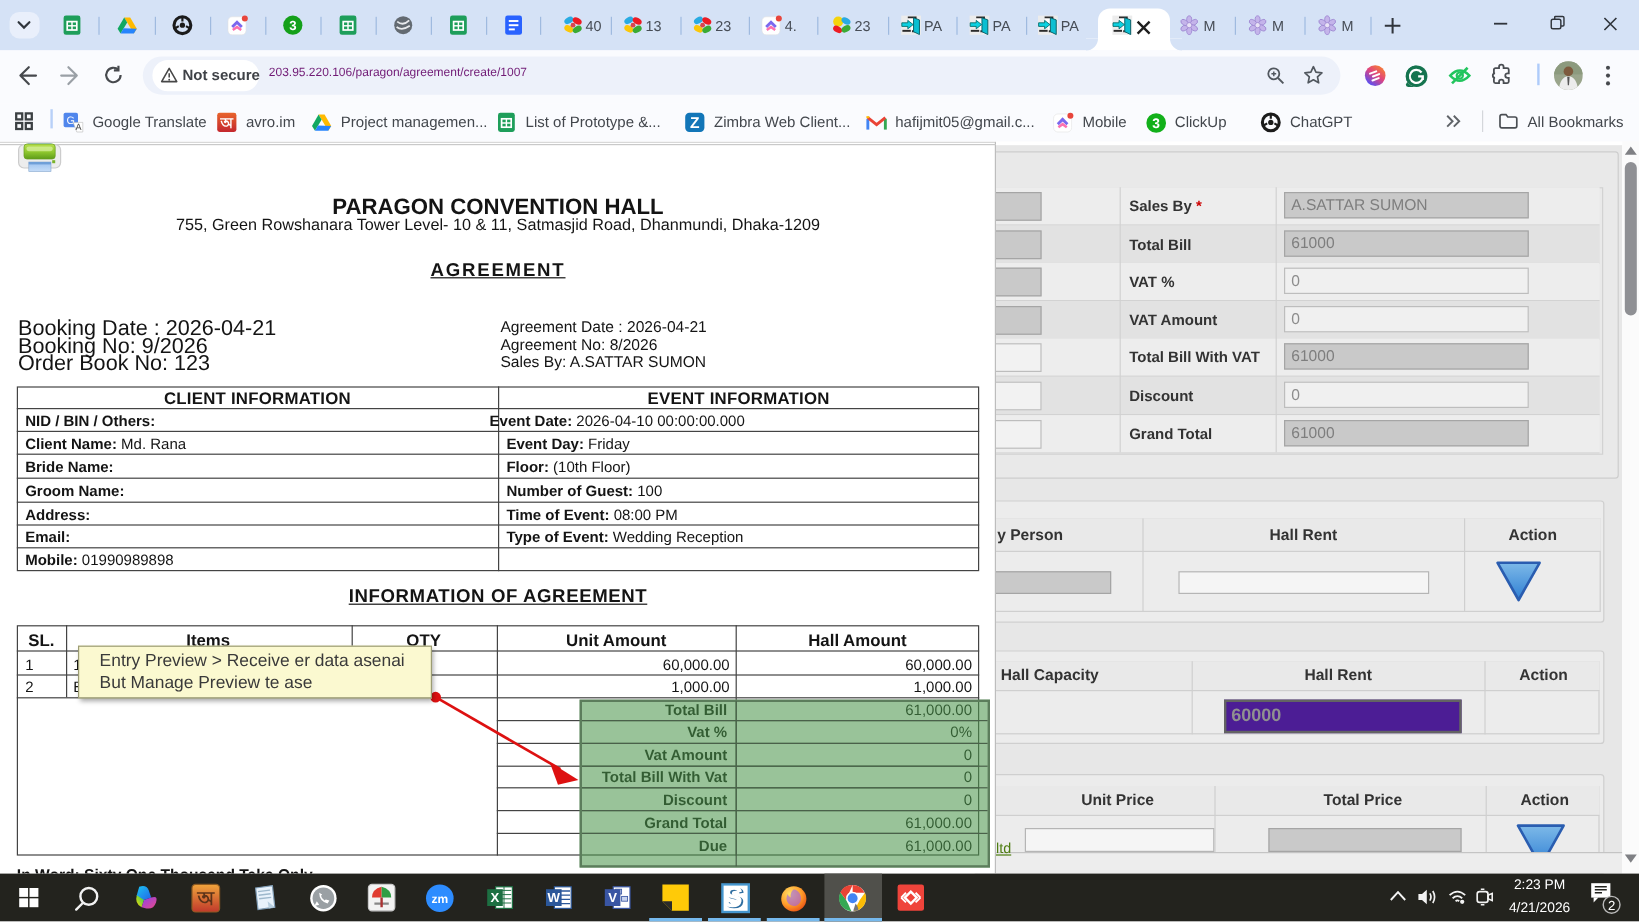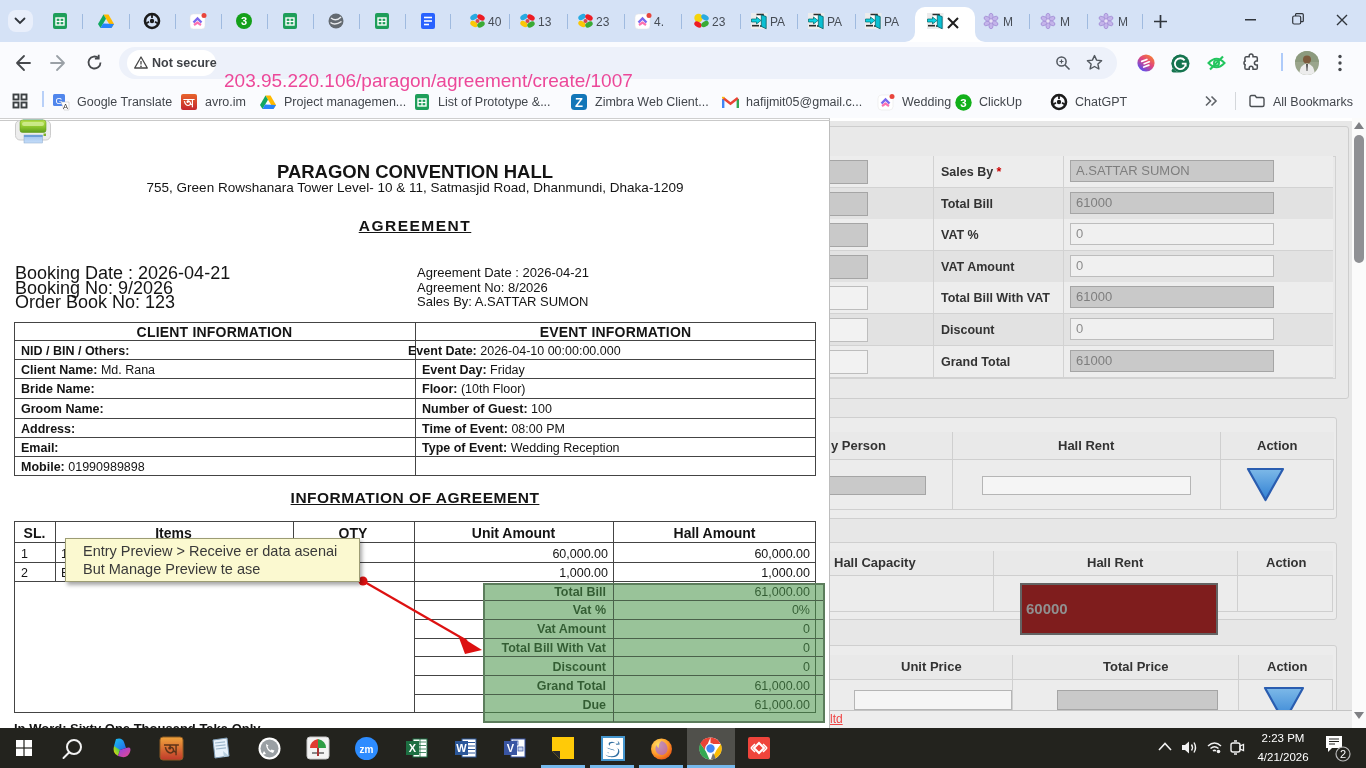--- a/index.html
+++ b/index.html
@@ -227,21 +227,21 @@
     <path d="M12.7 0.8 L12.7 4.6 L8.9 4.6" fill="none" stroke="#46494d" stroke-width="1.8"></path>
   </svg>
 <div class="abs" style="left:119px;top:47px;width:998px;height:32px;background:#edf1fa;border-radius:16px;"></div>
 <div class="abs" style="left:127px;top:50px;width:89px;height:26px;background:#fff;border-radius:13px;"></div>
 <svg style="left:134px;top:56px" width="14" height="13">
     <path d="M7 1 L13.3 12 L0.7 12 Z" fill="none" stroke="#474747" stroke-width="1.3" stroke-linejoin="round"></path>
     <path d="M7 5 L7 8.6" stroke="#474747" stroke-width="1.3"></path>
     <circle cx="7" cy="10.4" r="0.8" fill="#474747"></circle>
   </svg>
 <div class="abs" style="left:152px;top:56px;font-size:12.5px;font-weight:bold;color:#3f4247;">Not secure</div>
-<div class="abs" style="left:224px;top:70px;font-size:19px;color:#ec4899;">203.95.220.106/paragon/agreement/create/1007</div>
+<div class="abs" style="left:224px;top:55px;font-size:10px;color:#701a75;">203.95.220.106/paragon/agreement/create/1007</div>
 <svg style="left:1055px;top:55px" width="16" height="16">
     <circle cx="6.5" cy="6.5" r="4.6" fill="none" stroke="#51575e" stroke-width="1.5"></circle>
     <path d="M10 10 L14.5 14.5" stroke="#51575e" stroke-width="1.6"></path>
     <path d="M4.5 6.5 L8.5 6.5 M6.5 4.5 L6.5 8.5" stroke="#51575e" stroke-width="1.2"></path>
   </svg>
 <svg style="left:1086px;top:54px" width="17" height="17">
     <path d="M8.5 1.6 L10.6 6.1 L15.6 6.7 L11.9 10.1 L12.9 15 L8.5 12.5 L4.1 15 L5.1 10.1 L1.4 6.7 L6.4 6.1 Z" fill="none" stroke="#51575e" stroke-width="1.4" stroke-linejoin="round"></path>
   </svg>
 <svg style="left:1137px;top:54px" width="18" height="18">
     <defs>
@@ -342,21 +342,21 @@
     <path d="M1.2 3 L8.5 8.8 L15.8 3" fill="none" stroke="#ea4335" stroke-width="2.4"></path>
     <path d="M1.2 3.5 L1.2 1.8" stroke="#fbbc05" stroke-width="2.4"></path>
   </svg>
 <div class="bktxt" style="left:746px;top:95px;">hafijmit05@gmail.c...</div>
 <svg style="left:878px;top:94px" width="17" height="17">
     <rect x="0" y="1" width="15" height="15" rx="3.5" fill="#fff" stroke="#e3e3e3" stroke-width="0.5"></rect>
     <path d="M3.5 9.5 L7.5 5.5 L11.5 9.5" stroke="#7b68ee" stroke-width="2.4" fill="none"></path>
     <path d="M4 12 L7.5 9.5 L11 12" stroke="#fd71af" stroke-width="2.2" fill="none"></path>
     <circle cx="14" cy="2.5" r="2.5" fill="#e8453c"></circle>
   </svg>
-<div class="bktxt" style="left:902px;top:95px;">Wedding</div>
+<div class="bktxt" style="left:902px;top:95px;">Mobile</div>
 <svg style="left:955px;top:94px" width="17" height="17">
     <circle cx="8.5" cy="8.5" r="8.2" fill="#12b01a"></circle>
     <text x="8.5" y="12.8" font-size="11.5" font-weight="bold" fill="#fff" text-anchor="middle" font-family="Liberation Sans">3</text>
   </svg>
 <div class="bktxt" style="left:979px;top:95px;">ClickUp</div>
 <svg style="left:1051px;top:94px" width="16" height="16">
     <circle cx="8" cy="8" r="7" fill="none" stroke="#1b1b1b" stroke-width="2.6"></circle>
     <circle cx="8" cy="8" r="2.2" fill="#1b1b1b"></circle>
     <path d="M8 1 L8 5 M1.3 11 L5 8.8 M14.7 11 L11 8.8" stroke="#1b1b1b" stroke-width="1.8"></path>
   </svg>
@@ -423,42 +423,42 @@
       <path d="M2 2 L37 2 L19.5 33 Z" fill="url(#tg1246349)" stroke="#2a5db0" stroke-width="2.2" stroke-linejoin="round"></path>
     </svg>
 <div class="abs" style="left:812px;top:424px;width:523px;height:76px;background:#ececec;border:1px solid #cfcfcf;border-radius:3px;"></div>
 <div class="abs" style="left:816px;top:433px;width:517px;height:61px;border:1px solid #cfcfcf;box-sizing:border-box;"></div>
 <div class="abs" style="left:816px;top:433px;width:517px;height:25px;background:#e9e9e9;border-bottom:1px solid #cfcfcf;box-sizing:border-box;"></div>
 <div class="abs" style="left:993px;top:433px;width:1px;height:61px;background:#cfcfcf;"></div>
 <div class="abs" style="left:1237px;top:433px;width:1px;height:61px;background:#cfcfcf;"></div>
 <div class="hhead" style="left:834px;top:437px;">Hall Capacity</div>
 <div class="hhead" style="left:1087px;top:437px;">Hall Rent</div>
 <div class="hhead" style="left:1266px;top:437px;">Action</div>
-<div class="abs" style="left:1020px;top:465px;width:186px;height:16px;background:#7f1d1d;border:2px solid #636363;font-size:15px;font-weight:bold;color:#909090;padding:16px 4px;line-height:16px;">60000</div>
+<div class="abs" style="left:1020px;top:465px;width:186px;height:16px;background:#4c1d95;border:2px solid #636363;font-size:15px;font-weight:bold;color:#909090;padding:4px 4px;line-height:16px;">60000</div>
 <div class="abs" style="left:812px;top:527px;width:523px;height:82px;background:#ececec;border:1px solid #cfcfcf;border-radius:3px;"></div>
 <div class="abs" style="left:816px;top:537px;width:517px;height:72px;border:1px solid #cfcfcf;box-sizing:border-box;"></div>
 <div class="abs" style="left:816px;top:537px;width:517px;height:25px;background:#e9e9e9;border-bottom:1px solid #cfcfcf;box-sizing:border-box;"></div>
 <div class="abs" style="left:1012px;top:537px;width:1px;height:72px;background:#cfcfcf;"></div>
 <div class="abs" style="left:1238px;top:537px;width:1px;height:72px;background:#cfcfcf;"></div>
 <div class="hhead" style="left:901px;top:541px;">Unit Price</div>
 <div class="hhead" style="left:1103px;top:541px;">Total Price</div>
 <div class="hhead" style="left:1267px;top:541px;">Action</div>
 <div class="abs" style="left:854px;top:572px;width:156px;height:18px;background:#f5f5f5;border:1px solid #b5b5b5;"></div>
 <div class="abs" style="left:1057px;top:572px;width:159px;height:18px;background:#c9c9c9;border:1px solid #a5a5a5;"></div>
 <svg style="left:1263px;top:568px" width="42" height="38">
       <defs>
         <linearGradient id="tg1263568" x1="0" y1="0" x2="0" y2="1">
           <stop offset="0" stop-color="#7db9e8"></stop>
           <stop offset="1" stop-color="#2f7fd3"></stop>
         </linearGradient>
       </defs>
       <path d="M2 2 L40 2 L21.0 36 Z" fill="url(#tg1263568)" stroke="#2a5db0" stroke-width="2.2" stroke-linejoin="round"></path>
     </svg>
 <div class="abs" style="left:812px;top:592px;width:540px;height:18px;background:#ededed;border-top:1px solid #c4c4c4;"></div>
-<div class="abs" style="left:830px;top:594px;font-size:12px;color:#ef4444;text-decoration:underline;">ltd</div>
+<div class="abs" style="left:830px;top:582px;font-size:12px;color:#4d7c0f;text-decoration:underline;">ltd</div>
 <div class="abs" style="left:0px;top:0px;width:830px;height:610px;background:#fff;border-top:1px solid #cfcfcf;border-right:1px solid #bdbdbd;box-sizing:border-box;"></div>
 <div class="abs" style="left:0;top:2px;width:830px;height:1px;background:#c9c9c9;"></div>
 <svg style="left:15px;top:1px" width="38" height="26">
       <defs>
         <linearGradient id="prg" x1="0" y1="0" x2="0" y2="1">
           <stop offset="0" stop-color="#b8e04e"></stop>
           <stop offset="0.55" stop-color="#8dc62e"></stop>
           <stop offset="1" stop-color="#5e9c1a"></stop>
         </linearGradient>
         <linearGradient id="prb" x1="0" y1="0" x2="0" y2="1">

